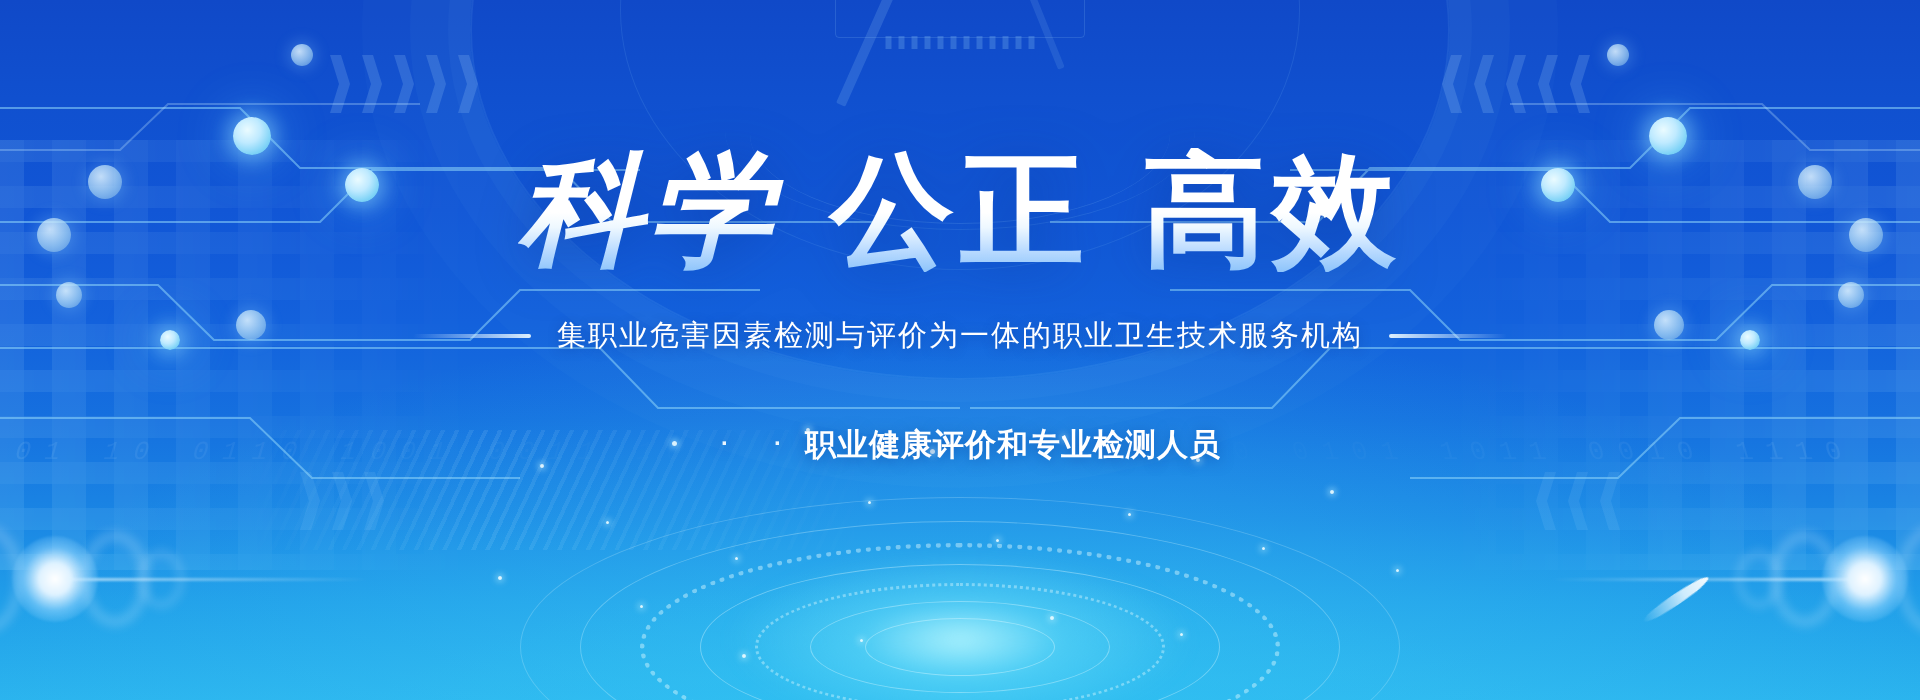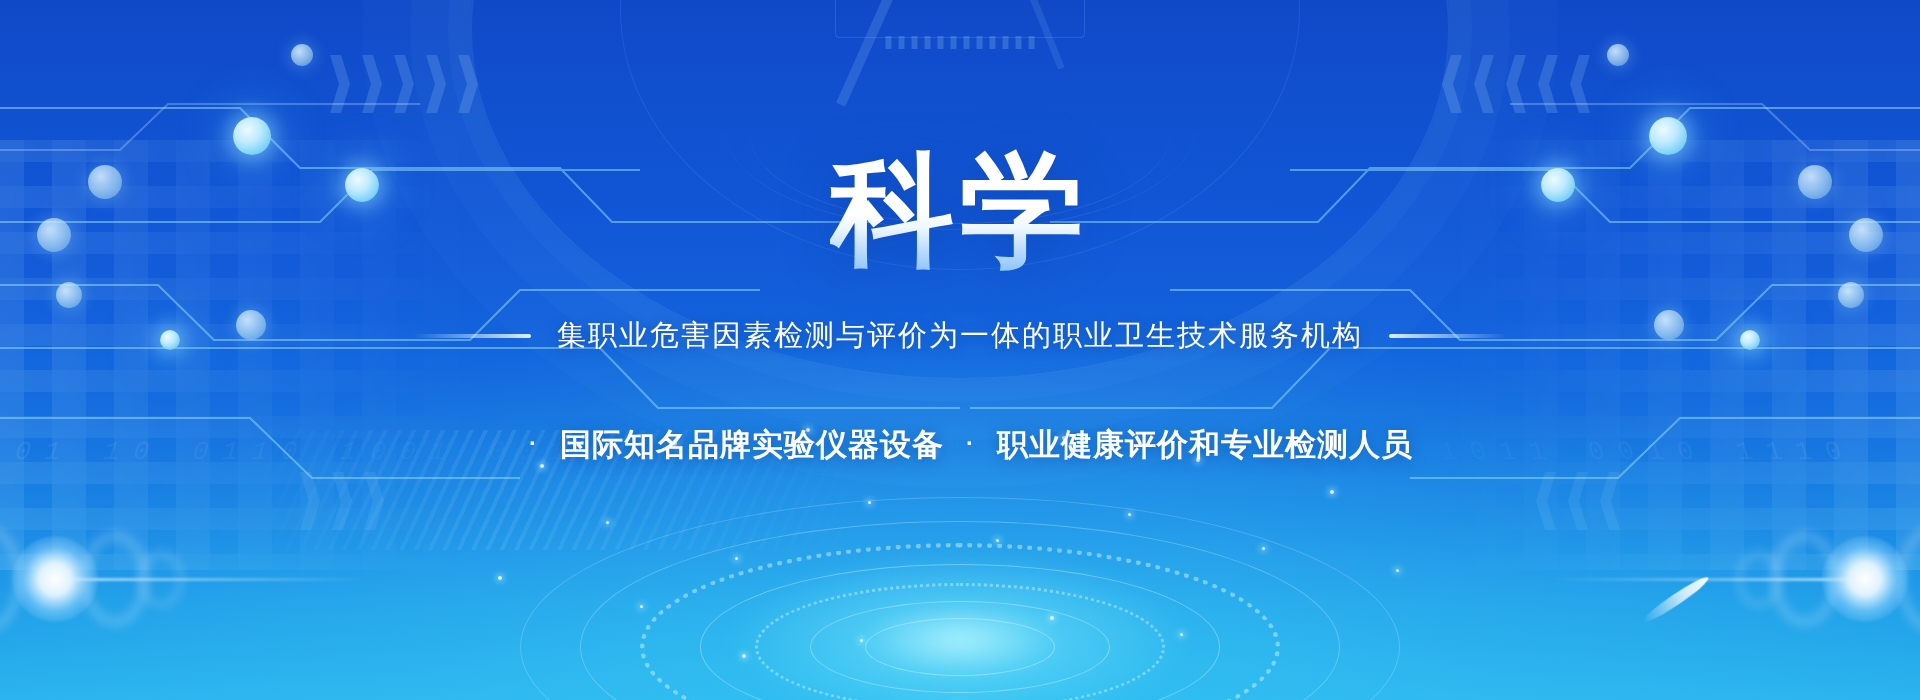--- a/index.html
+++ b/index.html
@@ -230,21 +230,21 @@
     line-height:1;
     white-space:nowrap;
     background:linear-gradient(180deg,#ffffff 0%,#ffffff 52%,#eef8ff 64%,#bcdcff 82%,#8dc4fb 100%);
     -webkit-background-clip:text;
             background-clip:text;
     color:transparent;
     -webkit-text-fill-color:transparent;
     filter:drop-shadow(0 6px 26px rgba(10,50,140,.40));
   }
   .headline .w{margin:0 26px;}
-  .headline .w:first-child{margin-left:0;}
+  .headline .w:first-child{margin-left:0;font-style:italic;}
   .headline .w:last-child{margin-right:0;}
 
   .subline{
     margin-top:44px;
     display:flex;align-items:center;gap:26px;
   }
   .dash{
     display:block;width:118px;height:4px;border-radius:2px;
   }
   .dash.l{background:linear-gradient(90deg, rgba(215,240,255,0), rgba(232,247,255,.95));}
@@ -421,29 +421,30 @@
       <div class="ring r2"></div>
       <div class="ring r3"></div>
     </div>
     <div class="comet"></div>
   </div>
 
   <div class="content">
 
     <div class="headline">
       <span class="w">科学</span>
+      <span class="w">公正</span>
+      <span class="w">高效</span>
     </div>
 
     <div class="subline">
       <span class="dash l"></span>
       <span class="subtitle">集职业危害因素检测与评价为一体的职业卫生技术服务机构</span>
       <span class="dash r"></span>
     </div>
 
     <div class="tagline">
       <span class="sep">·</span>
-      <span>国际知名品牌实验仪器设备</span>
       <span class="sep">·</span>
       <span>职业健康评价和专业检测人员</span>
     </div>
 
   </div>
 </div>
 
 </body></html>

